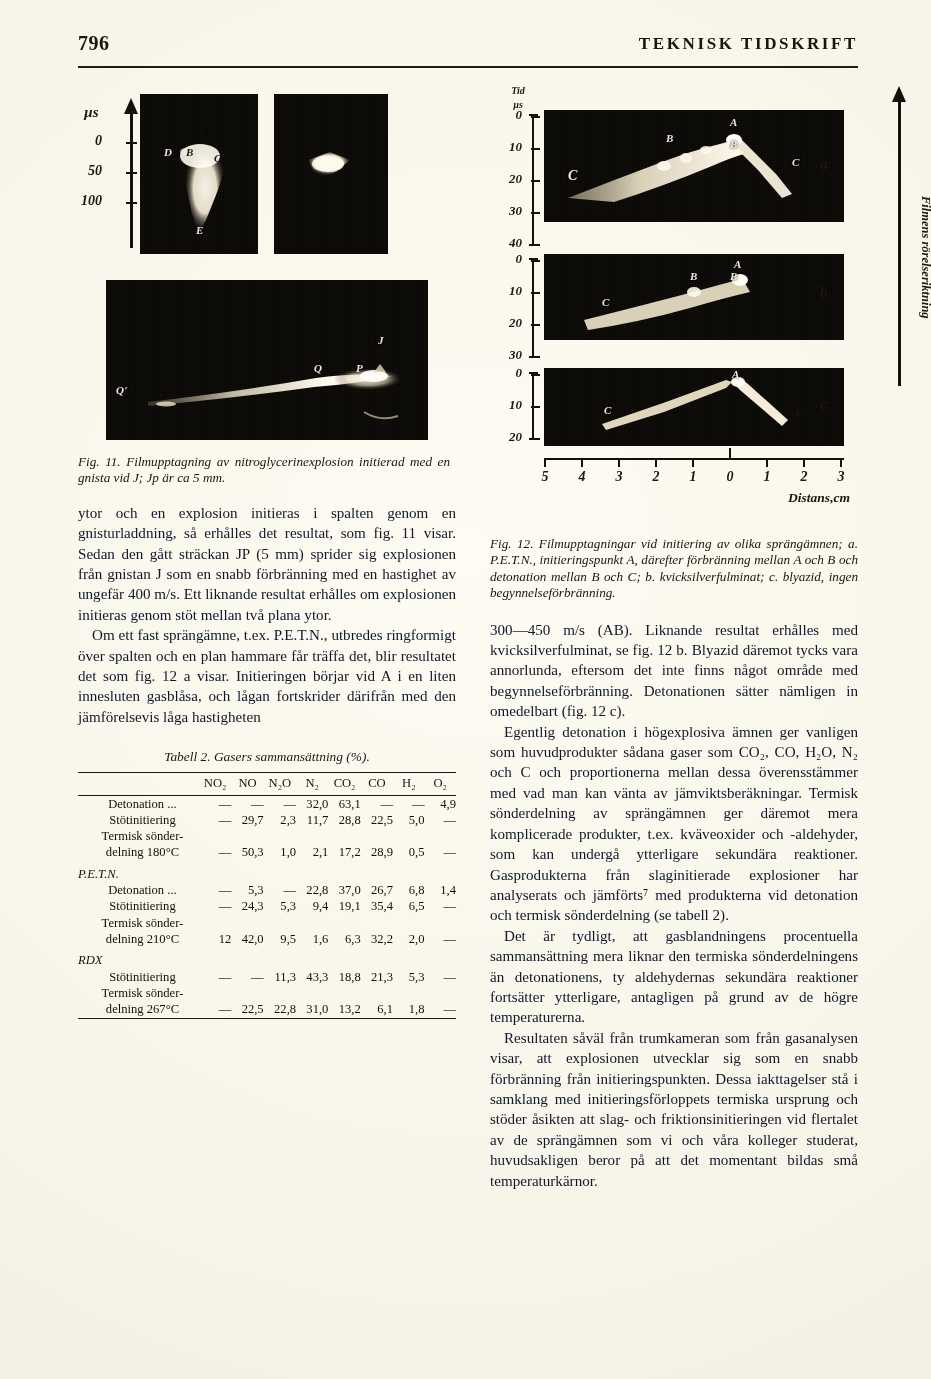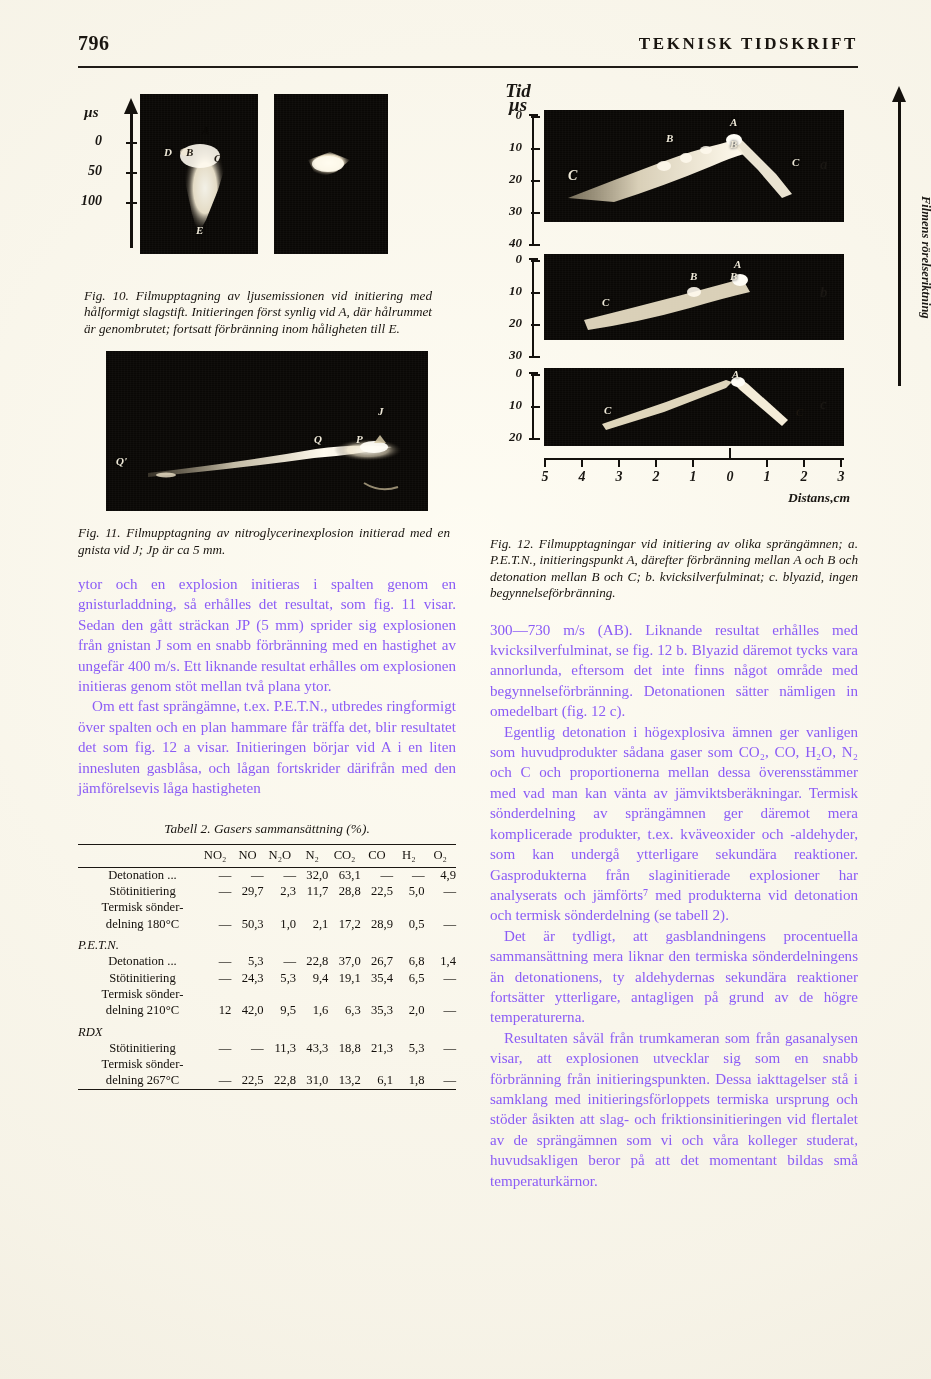--- a/index.html
+++ b/index.html
@@ -170,21 +170,21 @@
     text-align: justify;
     color: #18140f;
   }
 
   
   .body-text {
     font-family: "Liberation Serif", serif;
     font-size: 15.1px;
     line-height: 20.4px;
     text-align: justify;
-    color: #8b5cf6;
+    color: #0f172a;
     hyphens: manual;
   }
   .body-text p { margin: 0; text-indent: 14px; }
   .body-text p.noindent { text-indent: 0; }
   .sub-head {
     font-family: "Liberation Serif", serif;
     font-size: 13.6px;
     font-weight: 700;
     letter-spacing: 0.3px;
     margin-top: 13px;
@@ -277,21 +277,21 @@
     font-weight: 700;
     font-size: 13px;
     transform: translateY(-9px);
     white-space: nowrap;
   }
   .fig12-unit {
     position: absolute;
     font-family: "Liberation Serif", serif;
     font-style: italic;
     font-weight: 700;
-    font-size: 19px;
+    font-size: 10px;
     line-height: 14px;
     text-align: center;
   }
   .panel-letter {
     position: absolute;
     font-family: "Liberation Serif", serif;
     font-style: italic;
     font-weight: 700;
     font-size: 15px;
   }
@@ -431,21 +431,20 @@
                 <stop offset="60%" stop-color="#e7dcc2"></stop>
                 <stop offset="100%" stop-color="#2a241b" stop-opacity="0"></stop>
               </radialGradient>
             </defs>
             <path d="M34 66 L56 58 L76 66 L62 78 L50 82 L40 78 Z" fill="url(#g10b)"></path>
             <ellipse cx="54" cy="70" rx="16" ry="8" fill="#fffbef" opacity="0.85"></ellipse>
           </svg>
         </div>
       </div>
 
-      <div class="caption" style="margin-top:22px; width:348px; margin-left:6px;">Fig. 10. Filmupptagning av ljusemissionen vid initiering med hålformigt slagstift. Initieringen först synlig vid A, där hålrummet är genombrutet; fortsatt förbränning inom håligheten till E.</div>
 
       <div class="photo" style="position:relative; margin-top:14px; margin-left:28px; width:322px; height:160px;">
         <div class="grain"></div>
         <svg width="322" height="160" viewBox="0 0 322 160" style="position:absolute;left:0;top:0;">
           <defs>
             <linearGradient id="streak" x1="0" y1="0" x2="1" y2="0">
               <stop offset="0%" stop-color="#b9ab8b" stop-opacity="0.25"></stop>
               <stop offset="35%" stop-color="#efe5cb" stop-opacity="0.8"></stop>
               <stop offset="72%" stop-color="#fffaee" stop-opacity="1"></stop>
               <stop offset="100%" stop-color="#fffaee" stop-opacity="0.9"></stop>
@@ -572,21 +571,21 @@
               <td></td>
               <td></td>
             </tr>
             <tr>
               <td class="lbl">delning 210°C</td>
               <td>12</td>
               <td>42,0</td>
               <td>9,5</td>
               <td>1,6</td>
               <td>6,3</td>
-              <td>35,3</td>
+              <td>32,2</td>
               <td>2,0</td>
               <td>—</td>
             </tr>
             <tr>
               <td class="grp" colspan="9">RDX</td>
             </tr>
             <tr>
               <td class="lbl">Stötinitiering</td>
               <td>—</td>
               <td>—</td>
@@ -753,21 +752,21 @@
           <div class="dlab" style="left:260px;">2</div>
           <div class="dlab" style="left:297px;">3</div>
           <div class="dist-title">Distans,cm</div>
         </div>
 
       </div>
 
       <div class="caption" style="margin-top:34px; width:368px;">Fig. 12. Filmupptagningar vid initiering av olika sprängämnen; a. P.E.T.N., initieringspunkt A, därefter förbränning mellan A och B och detonation mellan B och C; b. kvicksilverfulminat; c. blyazid, ingen begynnelseförbränning.</div>
 
       <div class="body-text" style="margin-top:18px;">
-        <p class="noindent">300—730 m/s (AB). Liknande resultat erhålles med kvicksilverfulminat, se fig. 12 b. Blyazid däremot tycks vara annorlunda, eftersom det inte finns något område med begynnelseförbränning. Detonationen sätter nämligen in omedelbart (fig. 12 c).</p>
+        <p class="noindent">300—450 m/s (AB). Liknande resultat erhålles med kvicksilverfulminat, se fig. 12 b. Blyazid däremot tycks vara annorlunda, eftersom det inte finns något område med begynnelseförbränning. Detonationen sätter nämligen in omedelbart (fig. 12 c).</p>
         <p>Egentlig detonation i högexplosiva ämnen ger vanligen som huvudprodukter sådana gaser som CO₂, CO, H₂O, N₂ och C och proportionerna mellan dessa överensstämmer med vad man kan vänta av jämviktsberäkningar. Termisk sönderdelning av sprängämnen ger däremot mera komplicerade produkter, t.ex. kväveoxider och -aldehyder, som kan undergå ytterligare sekundära reaktioner. Gasprodukterna från slaginitierade explosioner har analyserats och jämförts⁷ med produkterna vid detonation och termisk sönderdelning (se tabell 2).</p>
         <p>Det är tydligt, att gasblandningens procentuella sammansättning mera liknar den termiska sönderdelningens än detonationens, ty aldehydernas sekundära reaktioner fortsätter ytterligare, antagligen på grund av de högre temperaturerna.</p>
         <p>Resultaten såväl från trumkameran som från gasanalysen visar, att explosionen utvecklar sig som en snabb förbränning från initieringspunkten. Dessa iakttagelser stå i samklang med initieringsförloppets termiska ursprung och stöder åsikten att slag- och friktionsinitieringen vid flertalet av de sprängämnen som vi och våra kolleger studerat, huvudsakligen beror på att det momentant bildas små temperaturkärnor.</p>
       </div>
     </div>
 
     <div class="film-arrow" style="position:absolute; left:892px; top:86px;">
       <div class="head"></div>
       <div class="shaft"></div>
     </div>

